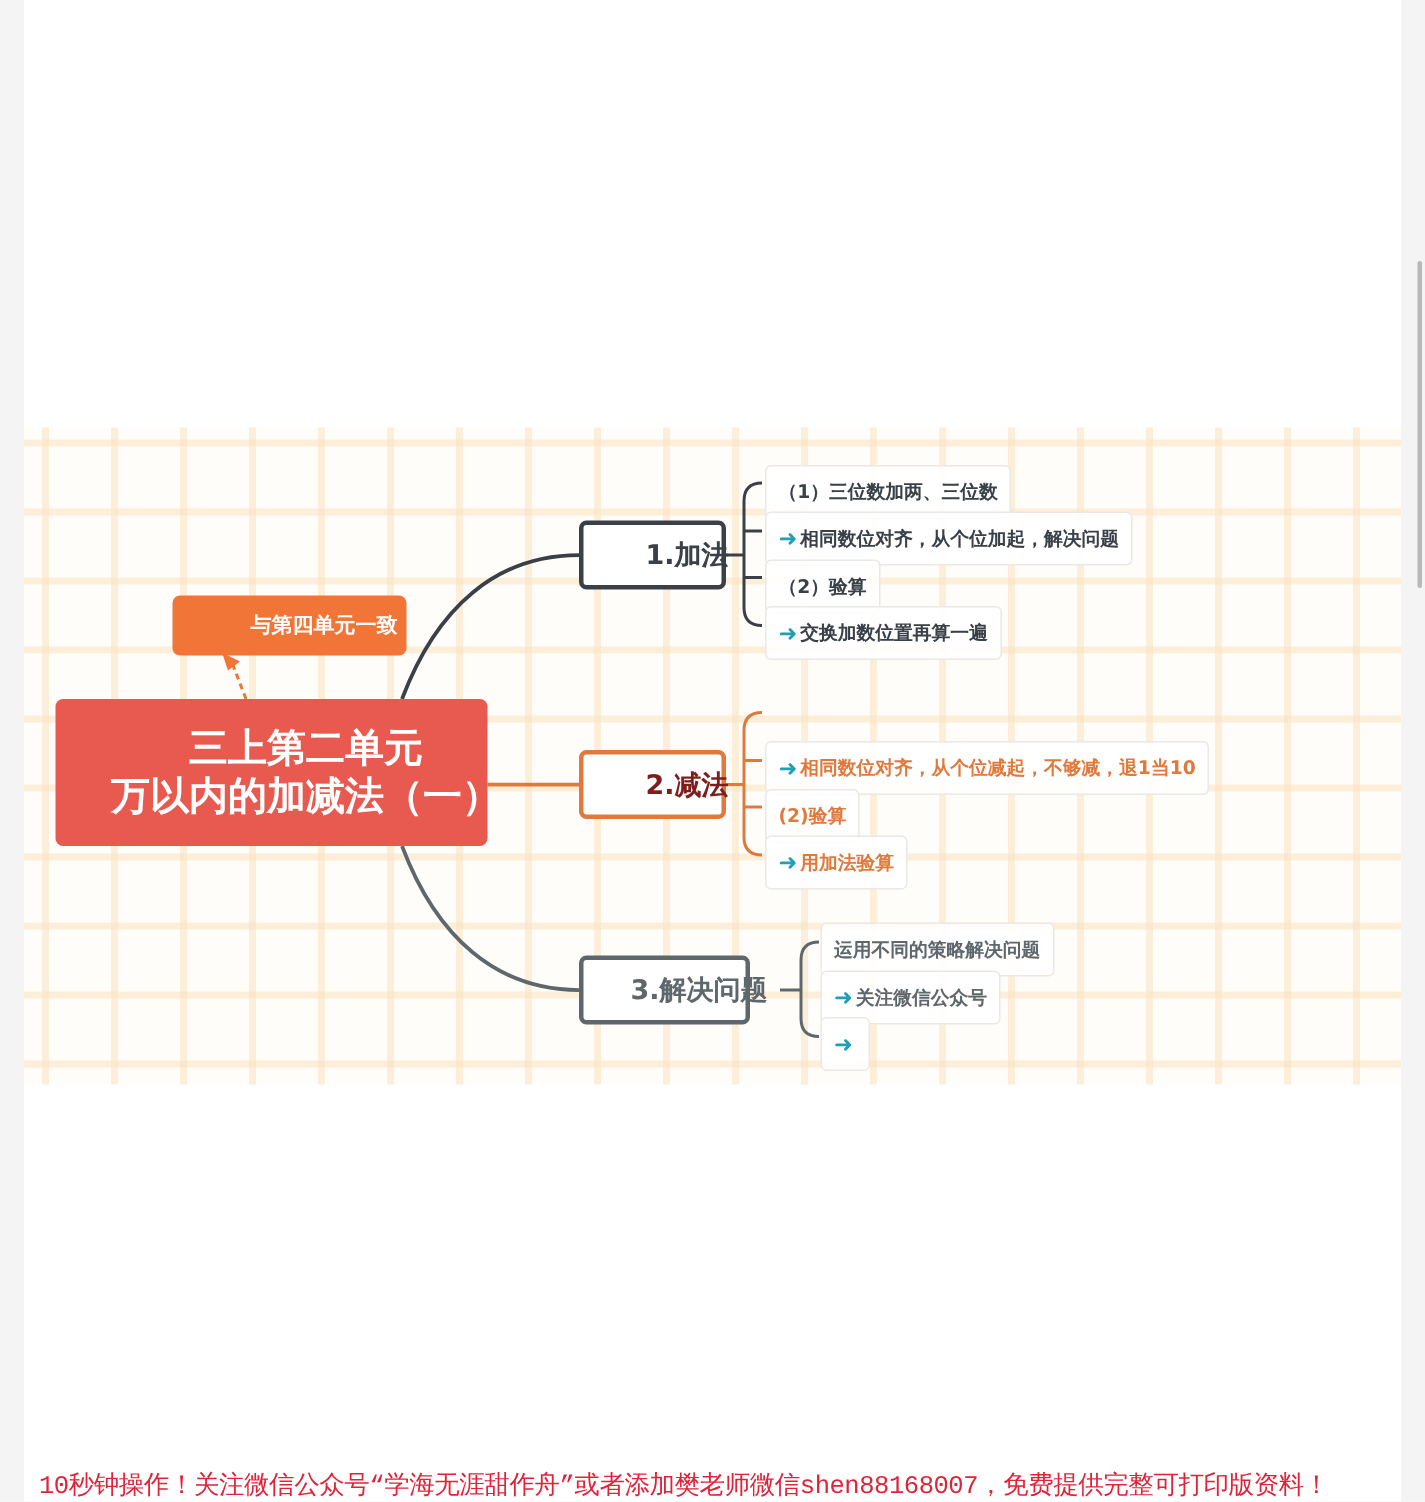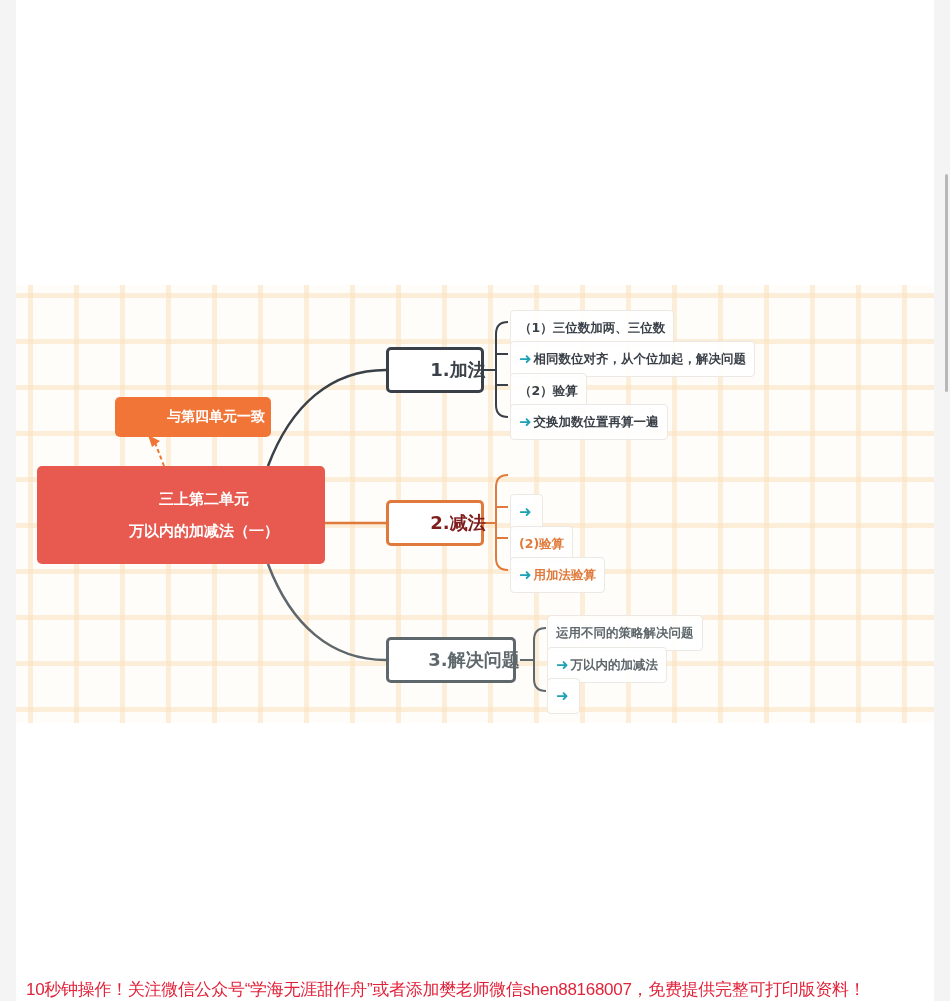--- a/index.html
+++ b/index.html
@@ -35,47 +35,47 @@
     }
     svg.links { position: absolute; left: 0; top: 0; }
     .node {
       position: absolute; box-sizing: border-box;
       display: flex; align-items: center; justify-content: center;
       font-weight: bold; white-space: nowrap; padding-left: 46px;
     }
     .root {
       left: 21px; top: 181px; width: 288px; height: 98px;
       background: #e85a50; border-radius: 5px; color: #fff;
-      font-size: 15px; line-height: 32px; text-align: center;
+      font-size: 26px; line-height: 32px; text-align: center;
       flex-direction: column;
     }
     .note {
       left: 51px; top: 112px; width: 156px; height: 40px;
       background: #f07537; border-radius: 5px; color: #fff; font-size: 14px; margin-left: 48px;
     }
     .branch {
       background: #fff; border: 3px solid; border-radius: 5px; font-size: 18px;
     }
     .b1 { left: 370px; top: 62px; width: 98px; height: 46px; border-color: #3a4048; color: #3a4048; }
     .b2 { left: 370px; top: 215px; width: 98px; height: 46px; border-color: #e07a3c; color: #7f1d1d; }
-    .b3 { left: 370px; top: 352px; width: 130px; height: 46px; border-color: #5e676b; color: #5e676b; }
+    .b3 { left: 370px; top: 352px; width: 114px; height: 46px; border-color: #5e676b; color: #5e676b; }
     .leaf {
       position: absolute; box-sizing: border-box; height: 36px;
       background: rgba(255,255,255,0.9); border: 1px solid #ece8e3; border-radius: 4px;
       display: flex; align-items: center; padding: 0 8px;
       font-size: 12.5px; font-weight: bold; white-space: nowrap;
     }
     .leaf .arrow { color: #1ea0b5; font-size: 15px; margin-right: 2px; }
     .c1 { color: #3a4048; }
     .c2 { color: #e07a3c; }
     .c3 { color: #5e676b; }
     .footer {
       position: absolute; left: 26px; top: 978px;
       font-size: 17px; color: #e1233a; white-space: nowrap;
-      font-family: Liberation Sans, sans-serif; letter-spacing: -0.3px;
+      font-family: Liberation Mono, monospace; letter-spacing: -0.3px;
     }
   </style>
 </head>
 <body>
 
 <div class="page"></div>
 
 <div class="mindmap">
   <svg class="links" width="918" height="438">
 
@@ -129,35 +129,36 @@
   <div class="leaf c1" style="left:494px;top:88px;">
     <span>（2）验算</span>
   </div>
   <div class="leaf c1" style="left:494px;top:119px;">
     <span class="arrow">➜</span>
     <span>交换加数位置再算一遍</span>
   </div>
 
   <div class="leaf c2" style="left:494px;top:209px;">
     <span class="arrow">➜</span>
+    <span>相同数位对齐，从个位减起，不够减，退1当10</span>
   </div>
   <div class="leaf c2" style="left:494px;top:241px;">
     <span>(2)验算</span>
   </div>
   <div class="leaf c2" style="left:494px;top:272px;">
     <span class="arrow">➜</span>
     <span>用加法验算</span>
   </div>
 
   <div class="leaf c3" style="left:531px;top:330px;font-family:Liberation Mono, monospace;">
     <span>运用不同的策略解决问题</span>
   </div>
   <div class="leaf c3" style="left:531px;top:362px;">
     <span class="arrow">➜</span>
-    <span>万以内的加减法</span>
+    <span>关注微信公众号</span>
   </div>
   <div class="leaf c3" style="left:531px;top:393px;">
     <span class="arrow">➜</span>
   </div>
 </div>
 
 <div class="footer">10秒钟操作！关注微信公众号“学海无涯甜作舟”或者添加樊老师微信shen88168007，免费提供完整可打印版资料！</div>
 
 <div class="scrollbar-track"></div>
 <div class="scrollbar-thumb"></div>

